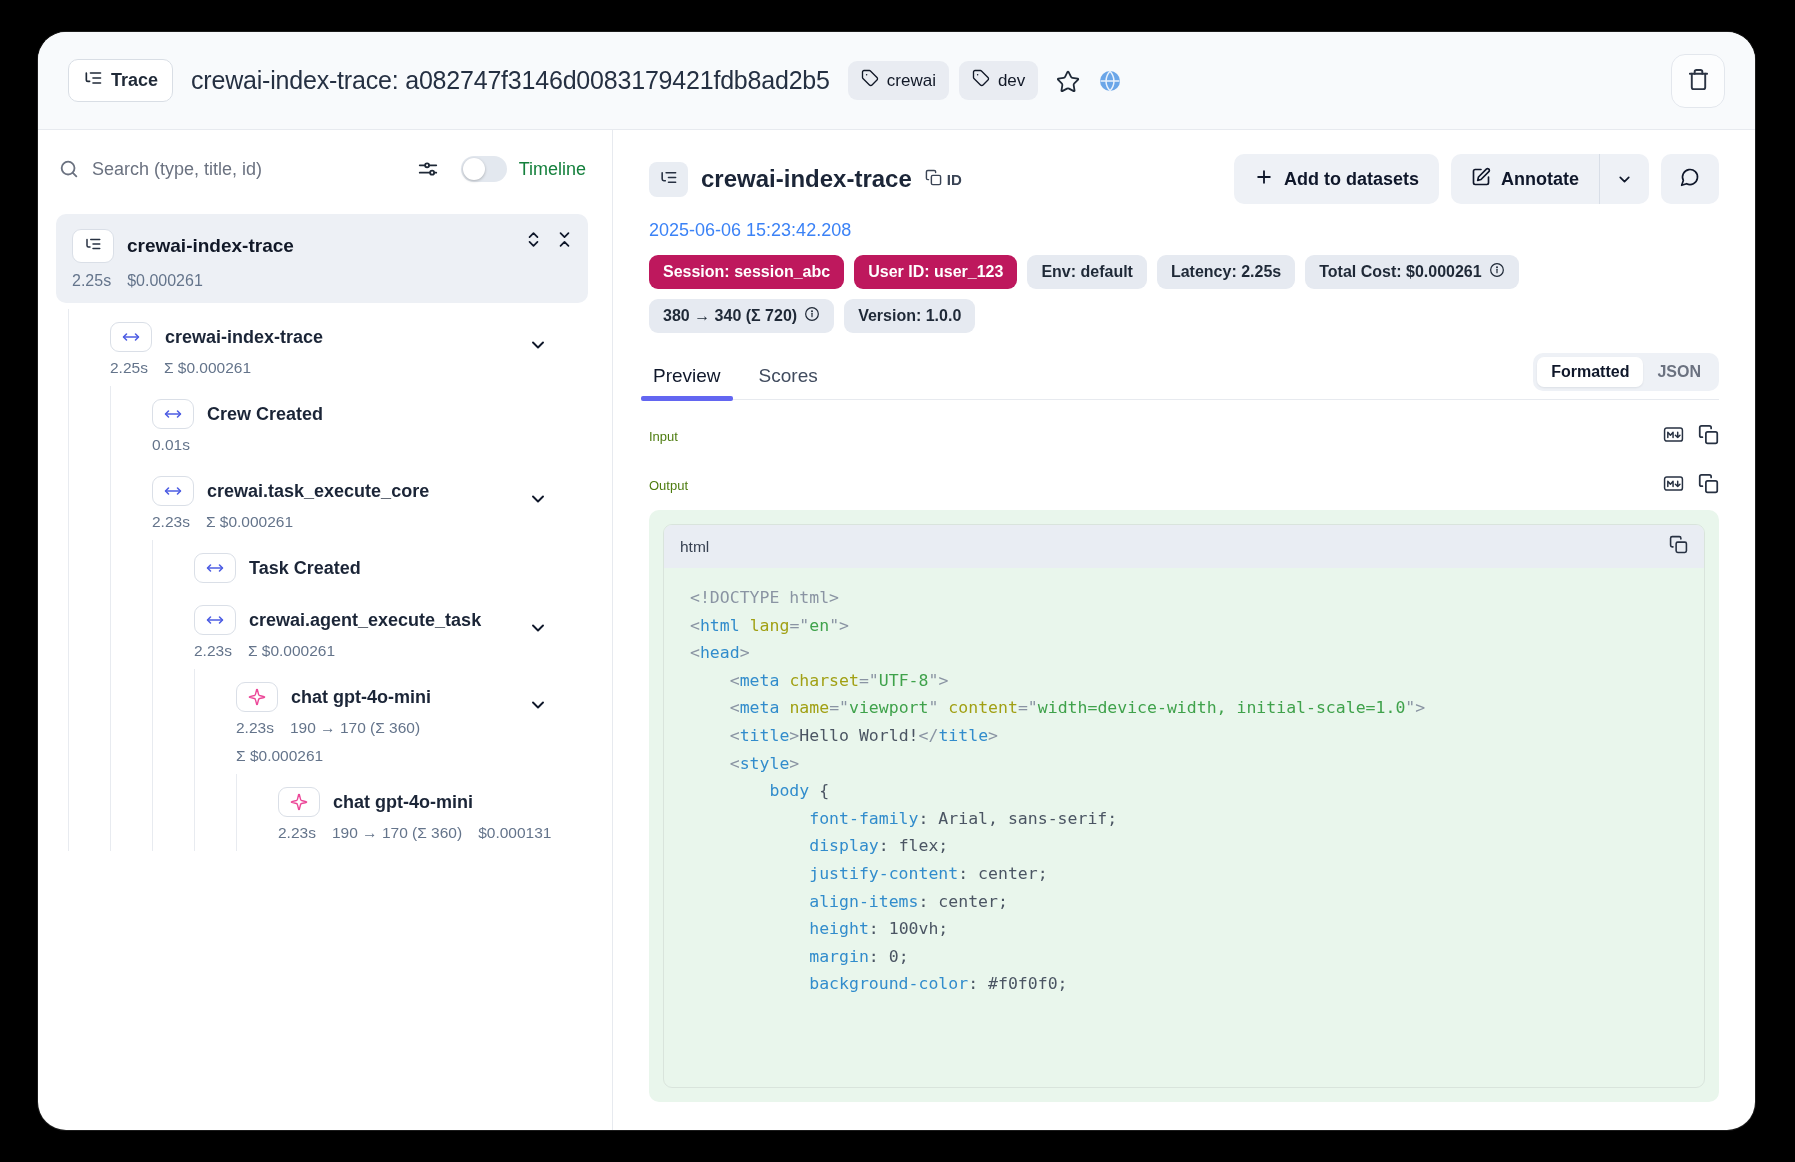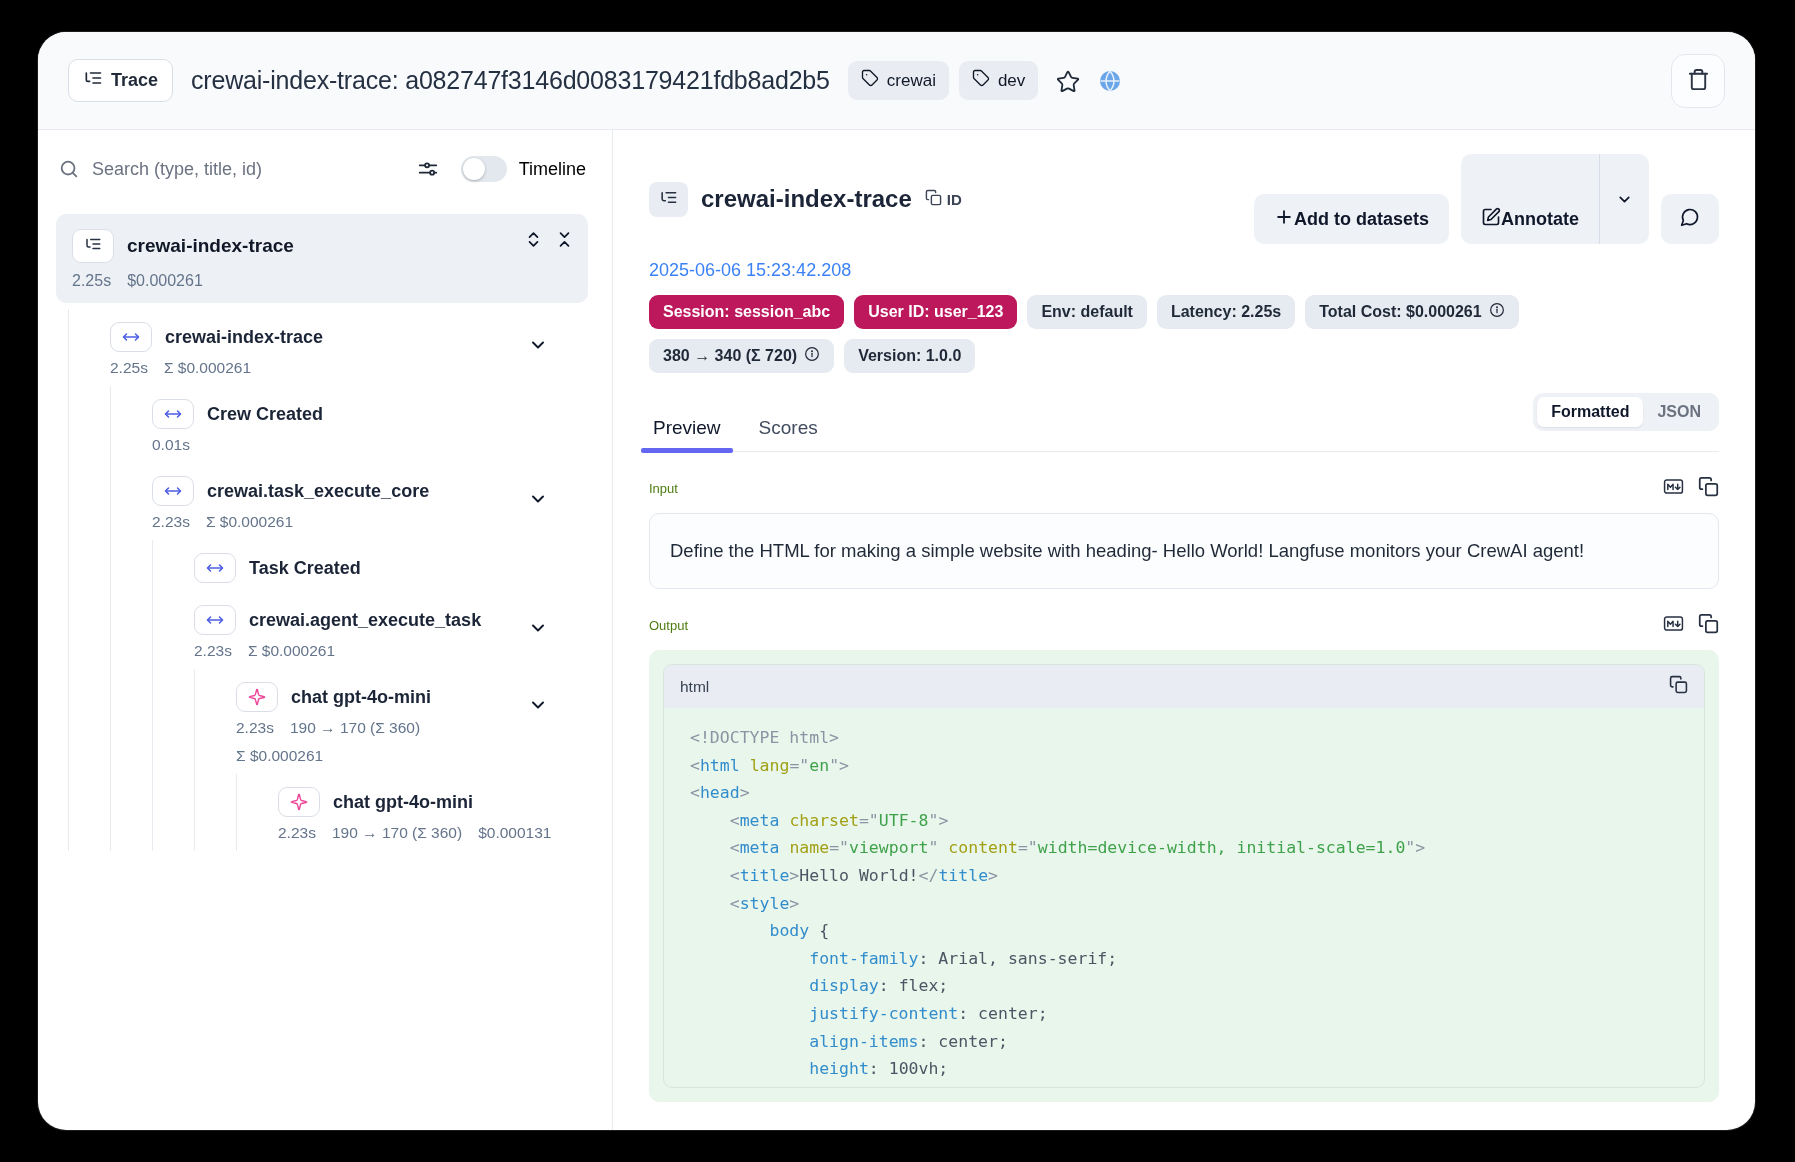--- a/index.html
+++ b/index.html
@@ -40,21 +40,21 @@
   
   .search-row { display:flex; align-items:center; gap:12px; padding:6px 2px; }
   .search-row .sicon { width:22px; height:22px; color:#6b7280; flex:0 0 auto; }
   .search-row .sicon svg { width:22px; height:22px; }
   .search-input { border:none; outline:none; flex:1; font-size:18px; color:#111827; background:transparent; font-family:inherit; }
   .search-input::placeholder { color:#6b7280; }
   .sliders-icon { width:22px; height:22px; color:#1f2937; }
   .sliders-icon svg { width:22px; height:22px; }
   .toggle { width:46px; height:26px; border-radius:13px; background:#e3e8ef; position:relative; flex:0 0 auto; margin-left:10px; }
   .toggle .knob { position:absolute; left:2px; top:2px; width:22px; height:22px; border-radius:50%; background:#fff; box-shadow:0 1px 3px rgba(0,0,0,.25); }
-  .timeline-label { font-size:18px; color:#000000; font-weight:500; }
+  .timeline-label { font-size:18px; color:#15803d; font-weight:500; }
   
   .root-node { margin-top:26px; background:#edf0f5; border-radius:10px; padding:15px 16px 13px; position:relative; }
   .root-line1 { display:flex; align-items:center; gap:13px; }
   .node-badge {
     display:flex; align-items:center; justify-content:center; background:#fff; border:1px solid #dadfe7;
     border-radius:9px; padding:5px 11px; flex:0 0 auto;
   }
   .node-badge svg { width:18px; height:18px; }
   .root-title { font-size:19px; font-weight:600; color:#111827; }
   .root-icons { position:absolute; right:14px; top:16px; display:flex; gap:12px; color:#0f172a; }
@@ -75,43 +75,43 @@
   .icon-gen { color:#ec4899; }
   
   .main { flex:1; min-width:0; display:flex; flex-direction:column; padding:24px 36px 28px; overflow:hidden; }
   .main-title-row { display:flex; align-items:center; gap:13px; }
   .mt-badge { display:flex; align-items:center; justify-content:center; background:#e9edf3; border-radius:8px; padding:6px 10px; }
   .mt-badge svg { width:19px; height:19px; }
   .main-title { font-size:24px; font-weight:700; color:#1b2537; }
   .id-copy { display:flex; align-items:center; gap:5px; color:#3a4455; font-size:15px; font-weight:600; }
   .id-copy svg { width:17px; height:17px; }
   .actions { margin-left:auto; display:flex; gap:12px; align-items:center; }
-  .btn { display:flex; align-items:center; gap:0; background:#eef1f6; border:none; border-radius:10px;
-         height:50px; padding:0 20px; font-size:18px; font-weight:600; color:#0f172a; font-family:inherit;margin-top:40px; }
+  .btn { display:flex; align-items:center; gap:10px; background:#eef1f6; border:none; border-radius:10px;
+         height:50px; padding:0 20px; font-size:18px; font-weight:600; color:#0f172a; font-family:inherit; }
   .btn svg { width:20px; height:20px; }
   .split-btn { display:flex; align-items:stretch; background:#eef1f6; border-radius:10px; overflow:hidden; }
   .split-btn .btn { border-radius:0; background:transparent; }
   .split-divider { width:1px; background:#d8dee7; margin:0; }
   .split-chevron { display:flex; align-items:center; padding:0 16px; color:#0f172a; }
   .split-chevron svg { width:17px; height:17px; }
   .icon-btn { width:58px; }
   .icon-btn { display:flex; justify-content:center; }
   .timestamp { margin-top:16px; font-size:18px; color:#3b82f6; }
   .pill-rows { margin-top:14px; display:flex; flex-direction:column; gap:10px; }
   .pill-row { display:flex; gap:10px; flex-wrap:wrap; }
   .pill { display:flex; align-items:center; gap:7px; border-radius:9px; padding:7px 14px; font-size:16px; font-weight:700; white-space:nowrap; }
   .pill.dark { background:#be185d; color:#fff; }
   .pill.light { background:#e6eaf1; color:#1f2937; }
   .pill svg { width:16px; height:16px; }
   
   .tabs-row { margin-top:20px; display:flex; align-items:flex-end; border-bottom:1px solid #e7eaef; position:relative; }
   .tab { font-size:19px; padding:6px 4px 12px; margin-right:30px; color:#404b5e; position:relative; }
   .tab.active { color:#0f172a; font-weight:500; }
   .tab.active::after { content:""; position:absolute; left:-8px; right:-8px; bottom:-2px; height:5px; background:#6366f1; border-radius:2px; }
-  .seg-control { margin-left:auto; margin-bottom:20px; display:flex; background:#eef1f6; border-radius:10px; padding:4px; }
+  .seg-control { margin-left:auto; margin-bottom:8px; display:flex; background:#eef1f6; border-radius:10px; padding:4px; }
   .seg-opt { font-size:16px; padding:6px 14px; border-radius:7px; color:#6b7280; font-weight:600; }
   .seg-opt.active { background:#fff; color:#0f172a; box-shadow:0 1px 2px rgba(15,23,42,.08); }
   
   .section-head { margin-top:24px; display:flex; align-items:center; }
   .section-label { font-size:13px; color:#4d7c0f; }
   .section-icons { margin-left:auto; display:flex; gap:14px; color:#273142; align-items:center; }
   .section-icons svg { width:21px; height:21px; }
   .input-box { margin-top:12px; border:1px solid #e3e7ee; background:#fcfdff; border-radius:10px; padding:26px 20px; font-size:18.5px; color:#1f2937; }
   .output-box { margin-top:12px; background:#e9f6ec; border-radius:10px; padding:14px; flex:1; min-height:0; overflow:hidden; }
   .code-block { border:1px solid #d9e4dc; border-radius:9px; height:100%; display:flex; flex-direction:column; overflow:hidden; }
@@ -486,21 +486,20 @@
                 <rect x="1.8" y="4.5" width="20.4" height="15" rx="2.5"></rect>
                 <path d="M5.5 15.5v-6l3 3.4 3-3.4v6"></path>
                 <path d="M16.8 9.5v6m-2.6-2.6 2.6 2.6 2.6-2.6"></path>
               </svg></span>
           <span><svg viewBox="0 0 24 24" fill="none" stroke="currentColor" stroke-width="2" stroke-linecap="round" stroke-linejoin="round">
                 <rect x="9" y="9" width="13" height="13" rx="2"></rect>
                 <path d="M5 15H4a2 2 0 0 1-2-2V4a2 2 0 0 1 2-2h9a2 2 0 0 1 2 2v1"></path>
               </svg></span>
         </span>
       </div>
-      <div class="input-box">Define the HTML for making a simple website with heading- Hello World! Langfuse monitors your CrewAI agent!</div>
 
       <div class="section-head">
         <span class="section-label">Output</span>
         <span class="section-icons">
           <span><svg viewBox="0 0 24 24" fill="none" stroke="currentColor" stroke-width="1.7" stroke-linecap="round" stroke-linejoin="round">
                 <rect x="1.8" y="4.5" width="20.4" height="15" rx="2.5"></rect>
                 <path d="M5.5 15.5v-6l3 3.4 3-3.4v6"></path>
                 <path d="M16.8 9.5v6m-2.6-2.6 2.6 2.6 2.6-2.6"></path>
               </svg></span>
           <span><svg viewBox="0 0 24 24" fill="none" stroke="currentColor" stroke-width="2" stroke-linecap="round" stroke-linejoin="round">

